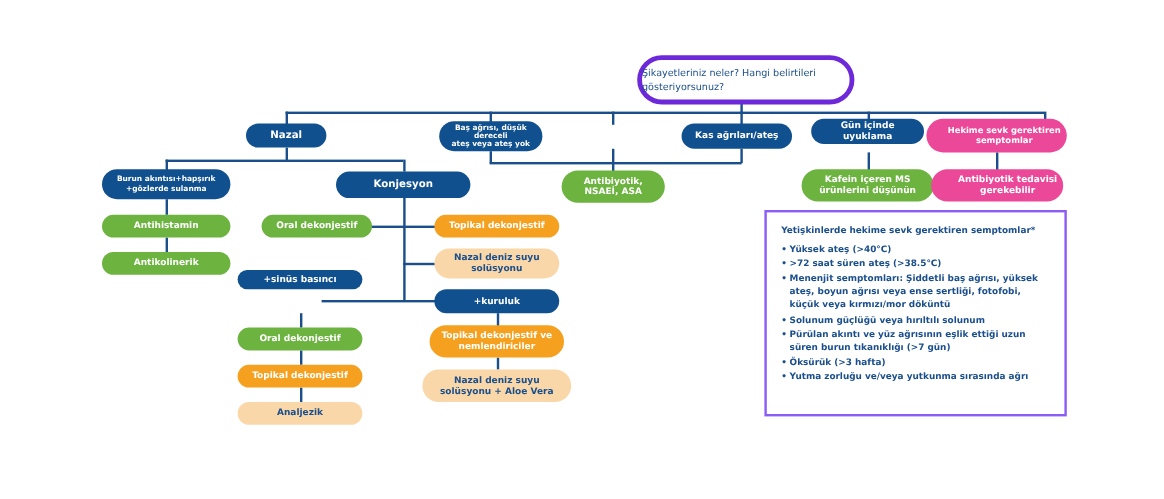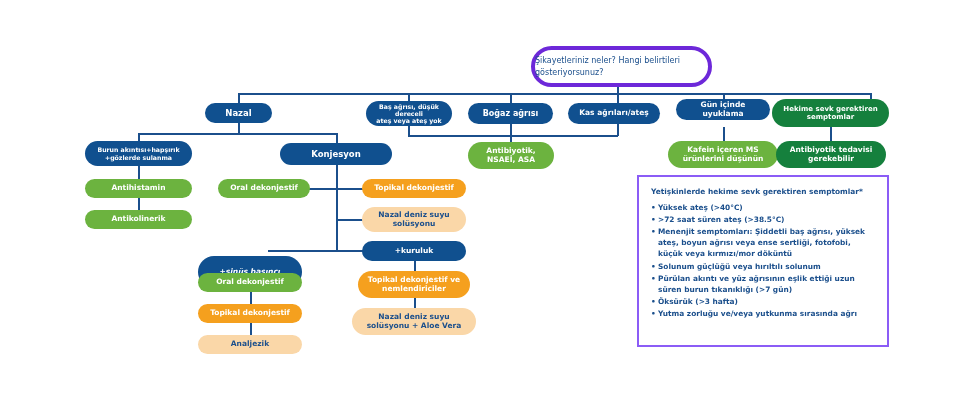--- a/index.html
+++ b/index.html
@@ -26,21 +26,21 @@
     padding:2px 5px;
     z-index:3;
   }
   .node span{display:block;width:100%;}
 
   
   .navy   {background:#10508F;color:#ffffff;}
   .green  {background:#6CB33F;color:#ffffff;}
   .orange {background:#F5A01E;color:#ffffff;}
   .peach  {background:#FAD7A8;color:#1B4F8C;}
-  .red    {background:#15803d;color:#ffffff;}
+  .red    {background:#ec4899;color:#ffffff;justify-content:flex-end;}
 
   
   .root{
     position:absolute;
     border:4px solid #6d28d9;
     border-radius:999px;
     background:#ffffff;
     color:#1B4F8C;
     display:flex;align-items:center;justify-content:center;
     font-size:8px;line-height:1.45;
@@ -101,23 +101,20 @@
     <span>Nazal</span>
   </div>
 
   <div class="node navy f6" style="left:366px;top:101px;width:86px;height:25px;">
     <div>
       <span>Baş ağrısı, düşük dereceli</span>
       <span>ateş veya ateş yok</span>
     </div>
   </div>
 
-  <div class="node navy f8" style="left:468px;top:103px;width:85px;height:21px;">
-    <span>Boğaz ağrısı</span>
-  </div>
 
   <div class="node navy f75" style="left:568px;top:103px;width:92px;height:21px;">
     <span>Kas ağrıları/ateş</span>
   </div>
 
   <div class="node navy f75" style="left:676px;top:99px;width:94px;height:21px;">
     <div>
       <span>Gün içinde</span>
       <span>uyuklama</span>
     </div>
@@ -171,21 +168,21 @@
   <div class="ln h" style="left:336px;top:219px;width:28px;"></div>
   <div class="node peach f75" style="left:362px;top:207px;width:104px;height:25px;">
     <div>
       <span>Nazal deniz suyu</span>
       <span>solüsyonu</span>
     </div>
   </div>
 
   <div class="ln h" style="left:268px;top:250px;width:152px;"></div>
 
-  <div class="node navy f75" style="left:198px;top:256px;width:104px;height:32px;font-style:italic;">
+  <div class="node navy f75" style="left:198px;top:225px;width:104px;height:16px;">
     <span>+sinüs basıncı</span>
   </div>
   <div class="node navy f75" style="left:362px;top:241px;width:104px;height:20px;">
     <span>+kuruluk</span>
   </div>
 
   <div class="ln v" style="left:250px;top:261px;height:12px;"></div>
   <div class="node green f75" style="left:198px;top:273px;width:104px;height:19px;">
     <span>Oral dekonjestif</span>
   </div>

